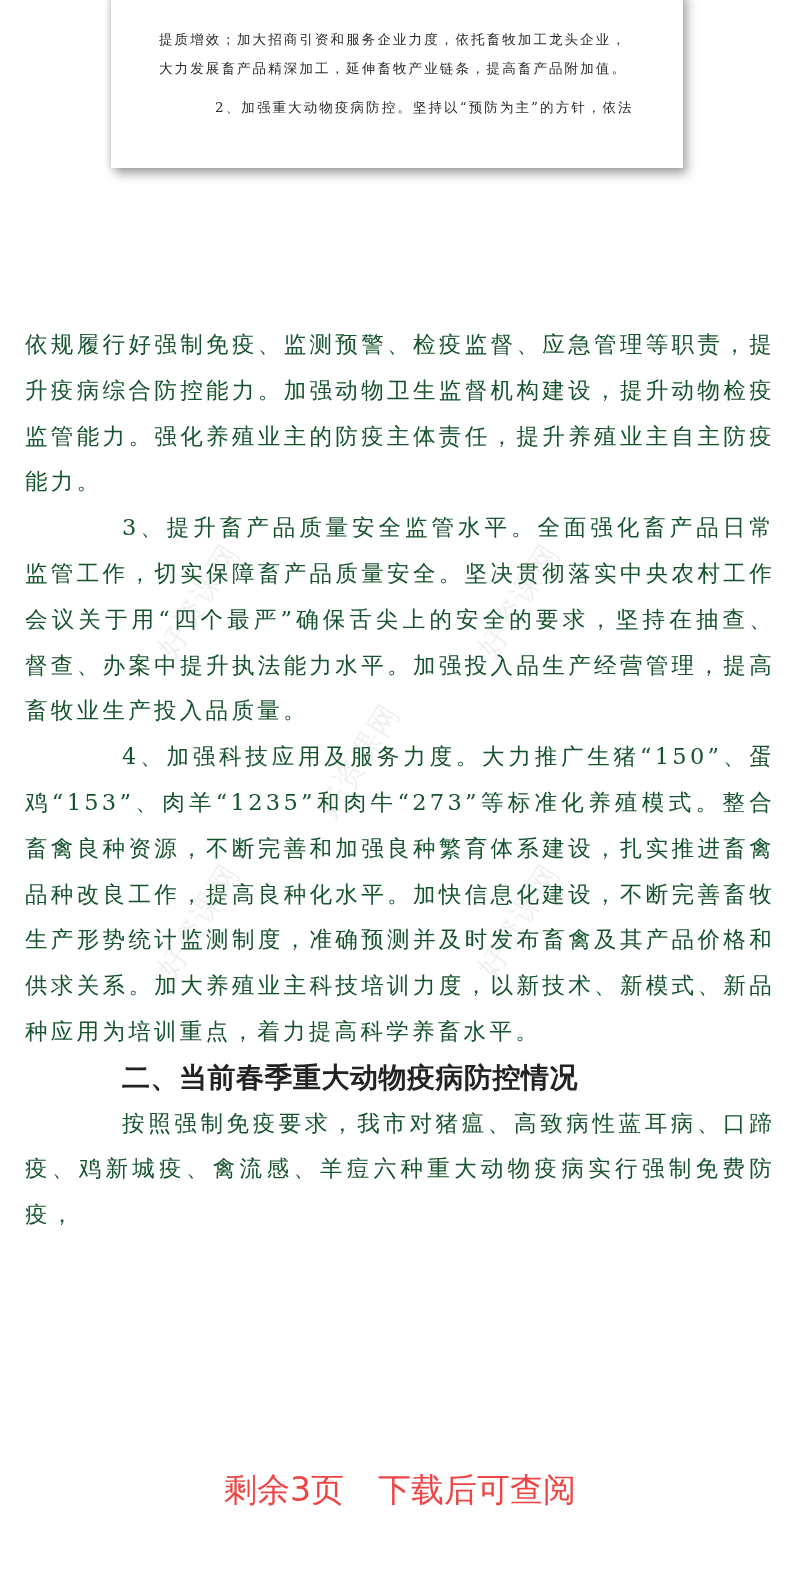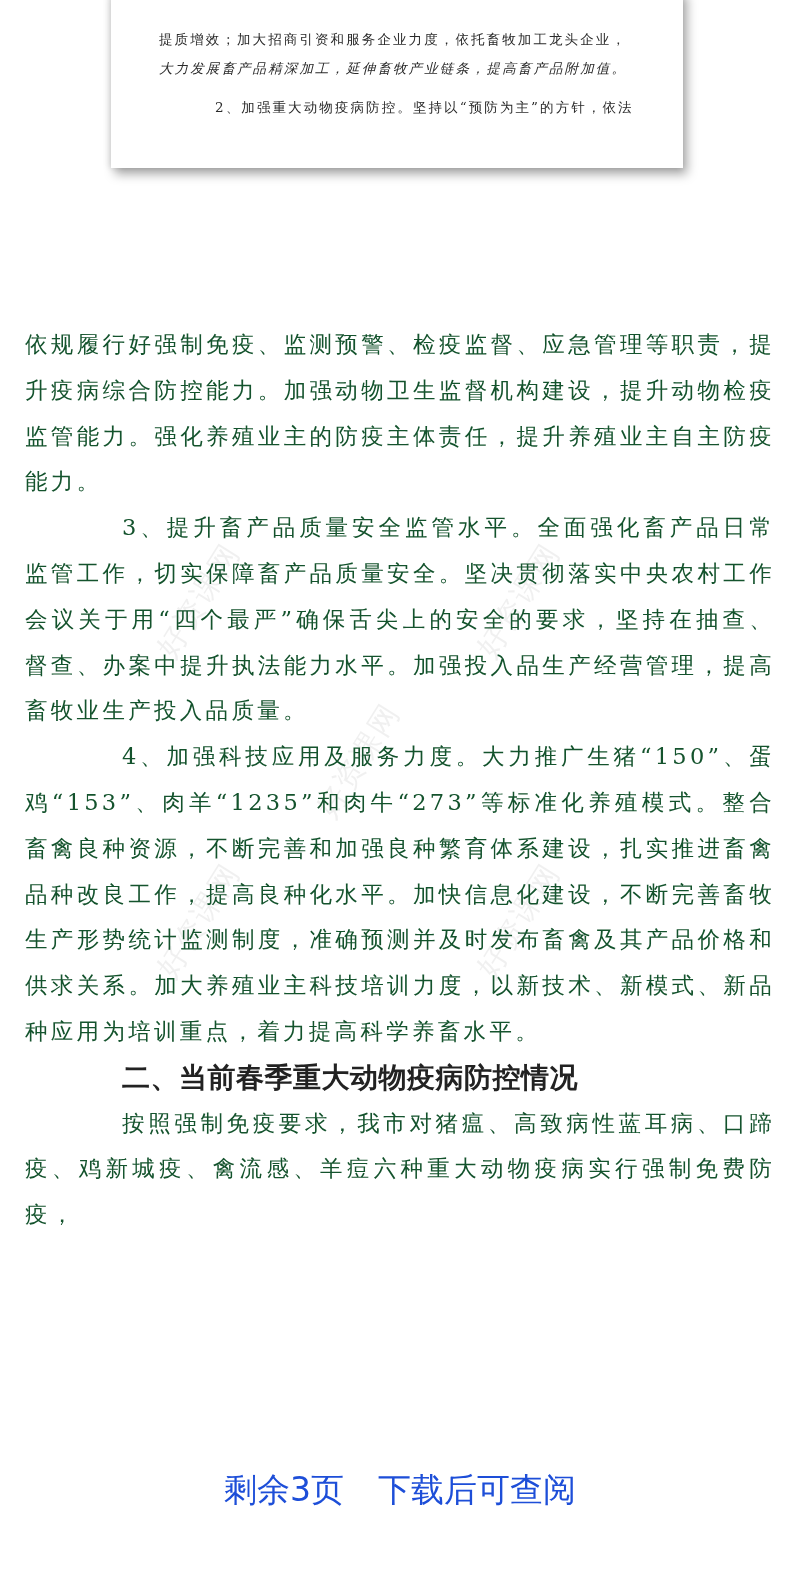--- a/index.html
+++ b/index.html
@@ -28,21 +28,21 @@
     .preview-line {
       position: absolute;
       left: 48px;
       font-size: 13.5px;
       letter-spacing: 2.1px;
       white-space: nowrap;
       color: #2a2a2a;
       margin-top: 29px;
     }
     .preview-line.l1 { top: 12px; }
-    .preview-line.l2 { top: 41px; font-style: italic; }
+    .preview-line.l2 { top: 41px; }
     .preview-line.l3 { top: 80px; left: 104px; }
 
     
     .doc-body {
       position: absolute;
       left: 25px;
       top: 322px;
       width: 750px;
     }
     .para {
@@ -85,21 +85,21 @@
 
     
     .footer-prompt {
       position: absolute;
       left: 0;
       top: 1468px;
       width: 800px;
       text-align: center;
       font-family: "DejaVu Sans", "Liberation Sans", sans-serif;
       font-size: 33px;
-      color: #1d4ed8;
+      color: #ef4444;
       cursor: pointer;
     }
     .footer-prompt .gap { display: inline-block; width: 34px; }
   </style>
 </head>
 <body>
 
 <div class="preview-card">
   <div class="preview-line l1">提质增效；加大招商引资和服务企业力度，依托畜牧加工龙头企业，</div>
   <div class="preview-line l2">大力发展畜产品精深加工，延伸畜牧产业链条，提高畜产品附加值。</div>

